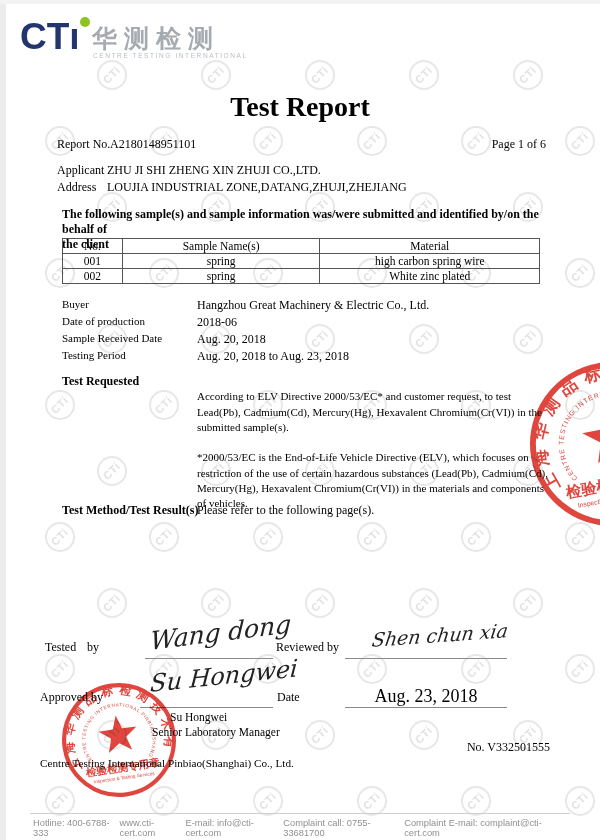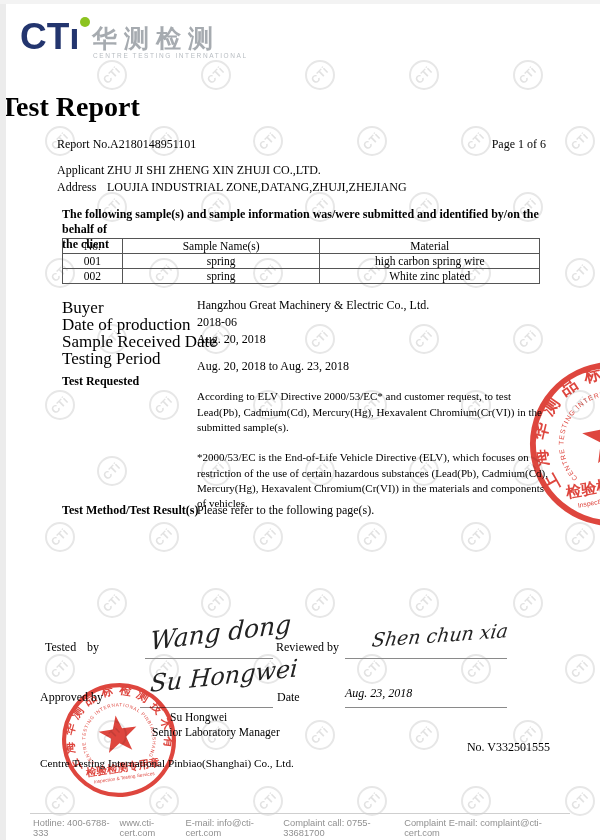--- a/index.html
+++ b/index.html
@@ -17,41 +17,41 @@
 
   .content { position:absolute; inset:0; z-index:1; }
   .abs { position:absolute; }
 
   
   .logo-cti { left:20px; top:16px; font:bold 37px "Liberation Sans", sans-serif; color:#23356e; letter-spacing:0px; }
   .logo-dot { left:80px; top:17px; width:10px; height:10px; border-radius:50%; background:#8cc320; }
   .logo-cn { left:92px; top:22px; font-size:25px; color:#a6abb0; letter-spacing:7px; font-family:sans-serif; font-weight:bold; }
   .logo-tag { left:93px; top:52px; font:6.5px "Liberation Sans", sans-serif; color:#b8bdc2; letter-spacing:1.6px; }
 
-  .title { left:0; top:91px; width:100%; text-align:left; font-size:28px; font-weight:bold; }
+  .title { left:0; top:91px; width:100%; text-align:center; font-size:28px; font-weight:bold; }
 
   .t12 { font-size:12px; }
   .b { font-weight:normal; }
 
   .report-label { left:57px; top:137px; }
   .report-no { left:110px; top:137px; }
   .page-no { right:54px; top:137px; }
 
   .applicant-label { left:57px; top:163px; }
   .applicant-value { left:107px; top:163px; }
   .address-label { left:57px; top:180px; }
   .address-value { left:107px; top:180px; }
 
   .intro { left:62px; top:207px; width:486px; font-weight:bold; font-size:12px; line-height:15px; white-space:pre-line; }
 
   table.sample { position:absolute; left:62px; top:238px; width:478px; border-collapse:collapse; font-size:11.5px; }
   table.sample td, table.sample th { border:1px solid #555; height:15px; text-align:center; font-weight:normal; padding:0 4px; }
   .col-no { width:60px; } .col-name { width:198px; } .col-mat { width:220px; }
 
-  .info-row { left:62px; font-size:17px; }
+  .info-row { left:62px; font-size:11px; }
   .info-val { left:197px; font-size:12px; }
 
   .tr-label { left:62px; top:374px; font-size:12px; font-weight:bold; }
   .tr-body { left:197px; top:374px; width:352px; font-size:11px; line-height:15.3px; white-space:pre-line; }
   .tm-label { left:62px; top:503px; font-size:12px; font-weight:bold; }
   .tm-value { left:197px; top:503px; font-size:12px; }
 
   .sig { font-family:"DejaVu Serif", serif; font-style:italic; color:#222; }
   .sig-line { border-bottom:1.5px solid #8a8a8a; }
 
@@ -61,21 +61,21 @@
   .sig-tested { left:150px; top:618px; font-size:25px; transform:rotate(-7deg) skewX(-10deg); }
   .reviewed-label { left:276px; top:640px; font-size:12px; }
   .line-reviewed { left:345px; top:658px; width:162px; }
   .sig-reviewed { left:372px; top:624px; font-size:19px; transform:rotate(-4deg) skewX(-12deg); }
 
   .approved-label { left:40px; top:690px; font-size:12px; }
   .line-approved { left:140px; top:707px; width:133px; }
   .sig-approved { left:150px; top:662px; font-size:24px; transform:rotate(-6deg) skewX(-10deg); }
   .date-label { left:277px; top:690px; font-size:12px; }
   .line-date { left:345px; top:707px; width:162px; }
-  .date-value { left:345px; top:686px; width:162px; font-size:12px;font-style:italic; }
+  .date-value { left:345px; top:686px; width:162px; text-align:center; font-size:18px; }
   .approver-name { left:170px; top:711px; font-size:11.5px; }
   .approver-title { left:152px; top:726px; font-size:11.5px; }
 
   .cert-no { right:50px; top:740px; font-size:12px; }
   .company-name { left:40px; top:757px; font-size:11.2px; }
   .company-addr { right:33px; top:757px; font-size:11.2px; }
 
   .footer-line { left:30px; right:30px; top:813px; border-top:1px solid #cfcfcf; }
   .footer { left:33px; right:33px; top:818px; display:flex; justify-content:space-between;
             font:9.3px "Liberation Sans", sans-serif; color:#909090; }
@@ -336,21 +336,21 @@
     </tbody>
       </table>
 
     <span class="abs info-row" style="top:298px">Buyer</span>
     <span class="abs info-val" style="top:298px">Hangzhou Great Machinery &amp; Electric Co., Ltd.</span>
     <span class="abs info-row" style="top:315px">Date of production</span>
     <span class="abs info-val" style="top:315px">2018-06</span>
     <span class="abs info-row" style="top:332px">Sample Received Date</span>
     <span class="abs info-val" style="top:332px">Aug. 20, 2018</span>
     <span class="abs info-row" style="top:349px">Testing Period</span>
-    <span class="abs info-val" style="top:359px">Aug. 20, 2018 to Aug. 23, 2018</span>
+    <span class="abs info-val" style="top:349px">Aug. 20, 2018 to Aug. 23, 2018</span>
 
     <span class="abs tr-label">Test Requested</span>
     <div class="abs tr-body">
       <div>According to ELV Directive 2000/53/EC* and customer request, to test
 Lead(Pb), Cadmium(Cd), Mercury(Hg), Hexavalent Chromium(Cr(VI)) in the
 submitted sample(s).</div>
       <div>*2000/53/EC is the End-of-Life Vehicle Directive (ELV), which focuses on
 restriction of the use of certain hazardous substances (Lead(Pb), Cadmium(Cd),
 Mercury(Hg), Hexavalent Chromium(Cr(VI)) in the materials and components
 of vehicles.</div>

